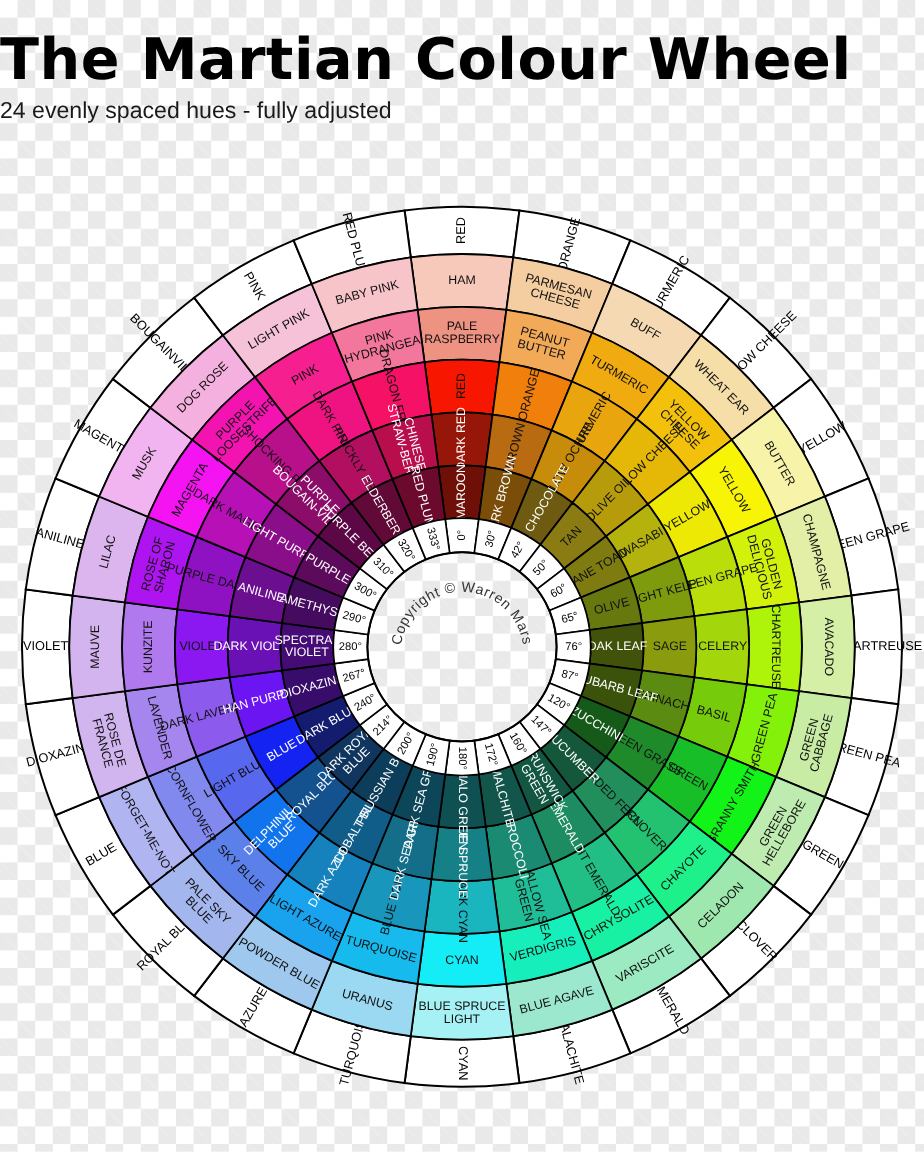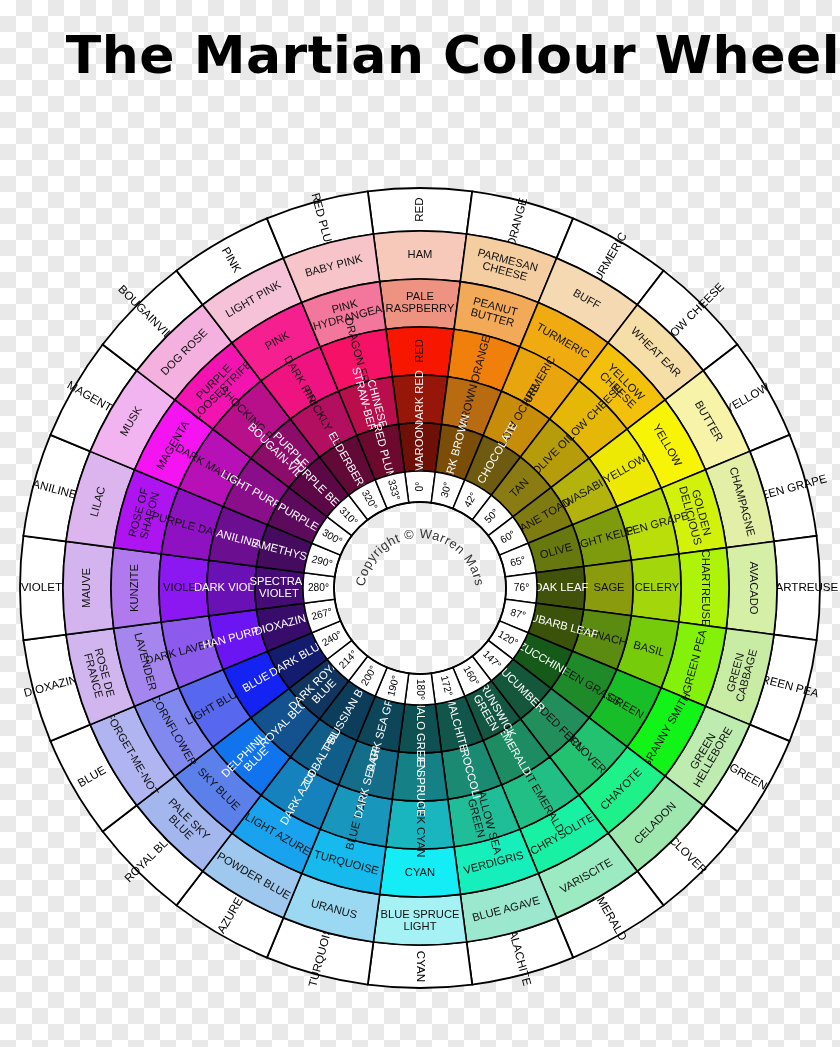--- a/index.html
+++ b/index.html
@@ -17,21 +17,21 @@
     background-image:
       linear-gradient(45deg,#e9e9e9 25%,transparent 25%,transparent 75%,#e9e9e9 75%),
       linear-gradient(45deg,#e9e9e9 25%,transparent 25%,transparent 75%,#e9e9e9 75%);
     background-size:32px 32px;
     background-position:0 0,16px 16px;
     background-color:#ffffff;
     z-index:0;
   }
   #header{
     position:absolute;left:0;top:0;width:840px;z-index:3;
-    text-align:right;pointer-events:none;
+    text-align:left;pointer-events:none;
   }
   #title{
     font-family:"DejaVu Sans", sans-serif;
     font-weight:bold;
     font-size:52px;
     letter-spacing:0.5px;
     color:#000000;
     margin-top:28px;
     line-height:1.05;
     white-space:nowrap;
@@ -80,20 +80,21 @@
   }
   .hub{fill:none;stroke:#000000;stroke-width:1.8;}
 </style>
 </head>
 <body>
 
 <div id="checker"></div>
 
 <div id="header">
   <div id="title">The Martian Colour Wheel</div>
+  <div id="subtitle">24 evenly spaced hues - fully adjusted</div>
 </div>
 
 <div id="wheel-wrap">
   <svg id="wheel-svg" width="840" height="917" viewBox="0 0 840 917">
       <g>
         <path d="M 367.78952311197946 61.422055450475796 A 400 400 0 0 1 472.2104768880207 61.42205545047585 L 466.59785062255844 104.0541844895497 A 357 357 0 0 0 373.4021493774417 104.05418448954964 Z" class="seg-outer"></path>
         <g>
           <text x="420" y="79.5" transform="rotate(-90 420 79.5)" class="lbl-outer"><tspan x="420" dy="0">RED</tspan></text>
         </g>
         <path d="M 373.4021493774417 104.05418448954964 A 357 357 0 0 1 466.59785062255844 104.0541844895497 L 460.33259339599596 151.64353783549257 A 309 309 0 0 0 379.6674066040041 151.64353783549257 Z" class="seg" fill="#F7C9BB"></path>

